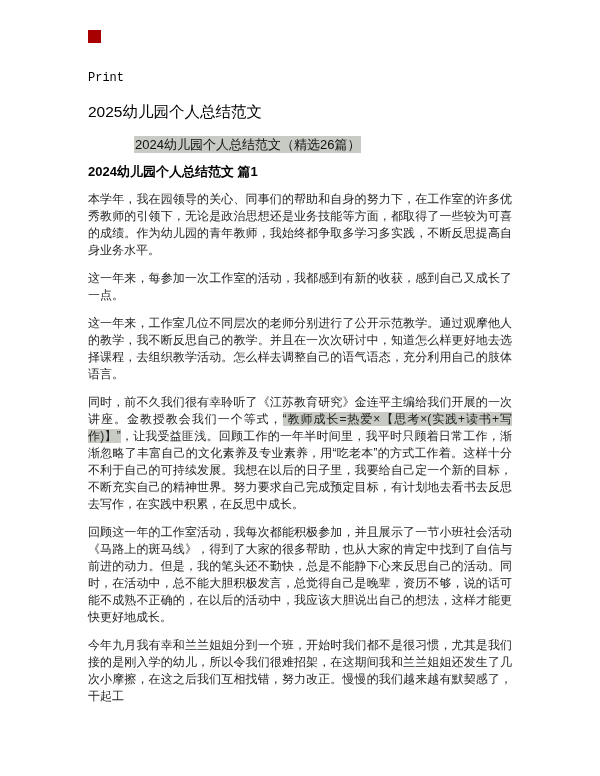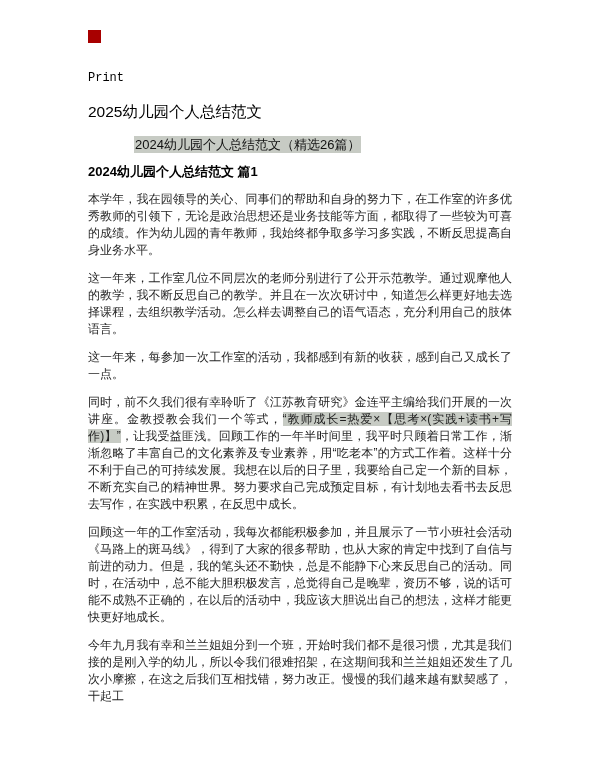--- a/index.html
+++ b/index.html
@@ -81,23 +81,23 @@
   <h1 class="title">2025幼儿园个人总结范文</h1>
 
   <div class="subtitle-wrap">
     <span class="subtitle">2024幼儿园个人总结范文（精选26篇）</span>
   </div>
 
   <h2 class="sec-heading">2024幼儿园个人总结范文 篇1</h2>
 
   <p class="para">本学年，我在园领导的关心、同事们的帮助和自身的努力下，在工作室的许多优秀教师的引领下，无论是政治思想还是业务技能等方面，都取得了一些较为可喜的成绩。作为幼儿园的青年教师，我始终都争取多学习多实践，不断反思提高自身业务水平。</p>
 
+  <p class="para">这一年来，每参加一次工作室的活动，我都感到有新的收获，感到自己又成长了一点。</p>
+
   <p class="para">这一年来，工作室几位不同层次的老师分别进行了公开示范教学。通过观摩他人的教学，我不断反思自己的教学。并且在一次次研讨中，知道怎么样更好地去选择课程，去组织教学活动。怎么样去调整自己的语气语态，充分利用自己的肢体语言。</p>
-
-  <p class="para">这一年来，每参加一次工作室的活动，我都感到有新的收获，感到自己又成长了一点。</p>
 
   <p class="para"><span>同时，前不久我们很有幸聆听了《江苏教育研究》金连平主编给我们开展的一次讲座。金教授教会我们一个等式，</span><span class="hl">“教师成长=热爱×【思考×(实践+读书+写作)】”</span><span>，让我受益匪浅。回顾工作的一年半时间里，我平时只顾着日常工作，渐渐忽略了丰富自己的文化素养及专业素养，用“吃老本”的方式工作着。这样十分不利于自己的可持续发展。我想在以后的日子里，我要给自己定一个新的目标，不断充实自己的精神世界。努力要求自己完成预定目标，有计划地去看书去反思去写作，在实践中积累，在反思中成长。</span></p>
 
   <p class="para">回顾这一年的工作室活动，我每次都能积极参加，并且展示了一节小班社会活动《马路上的斑马线》，得到了大家的很多帮助，也从大家的肯定中找到了自信与前进的动力。但是，我的笔头还不勤快，总是不能静下心来反思自己的活动。同时，在活动中，总不能大胆积极发言，总觉得自己是晚辈，资历不够，说的话可能不成熟不正确的，在以后的活动中，我应该大胆说出自己的想法，这样才能更快更好地成长。</p>
 
 
 
   <p class="para">今年九月我有幸和兰兰姐姐分到一个班，开始时我们都不是很习惯，尤其是我们接的是刚入学的幼儿，所以令我们很难招架，在这期间我和兰兰姐姐还发生了几次小摩擦，在这之后我们互相找错，努力改正。慢慢的我们越来越有默契感了，干起工</p>
 
 </div>

